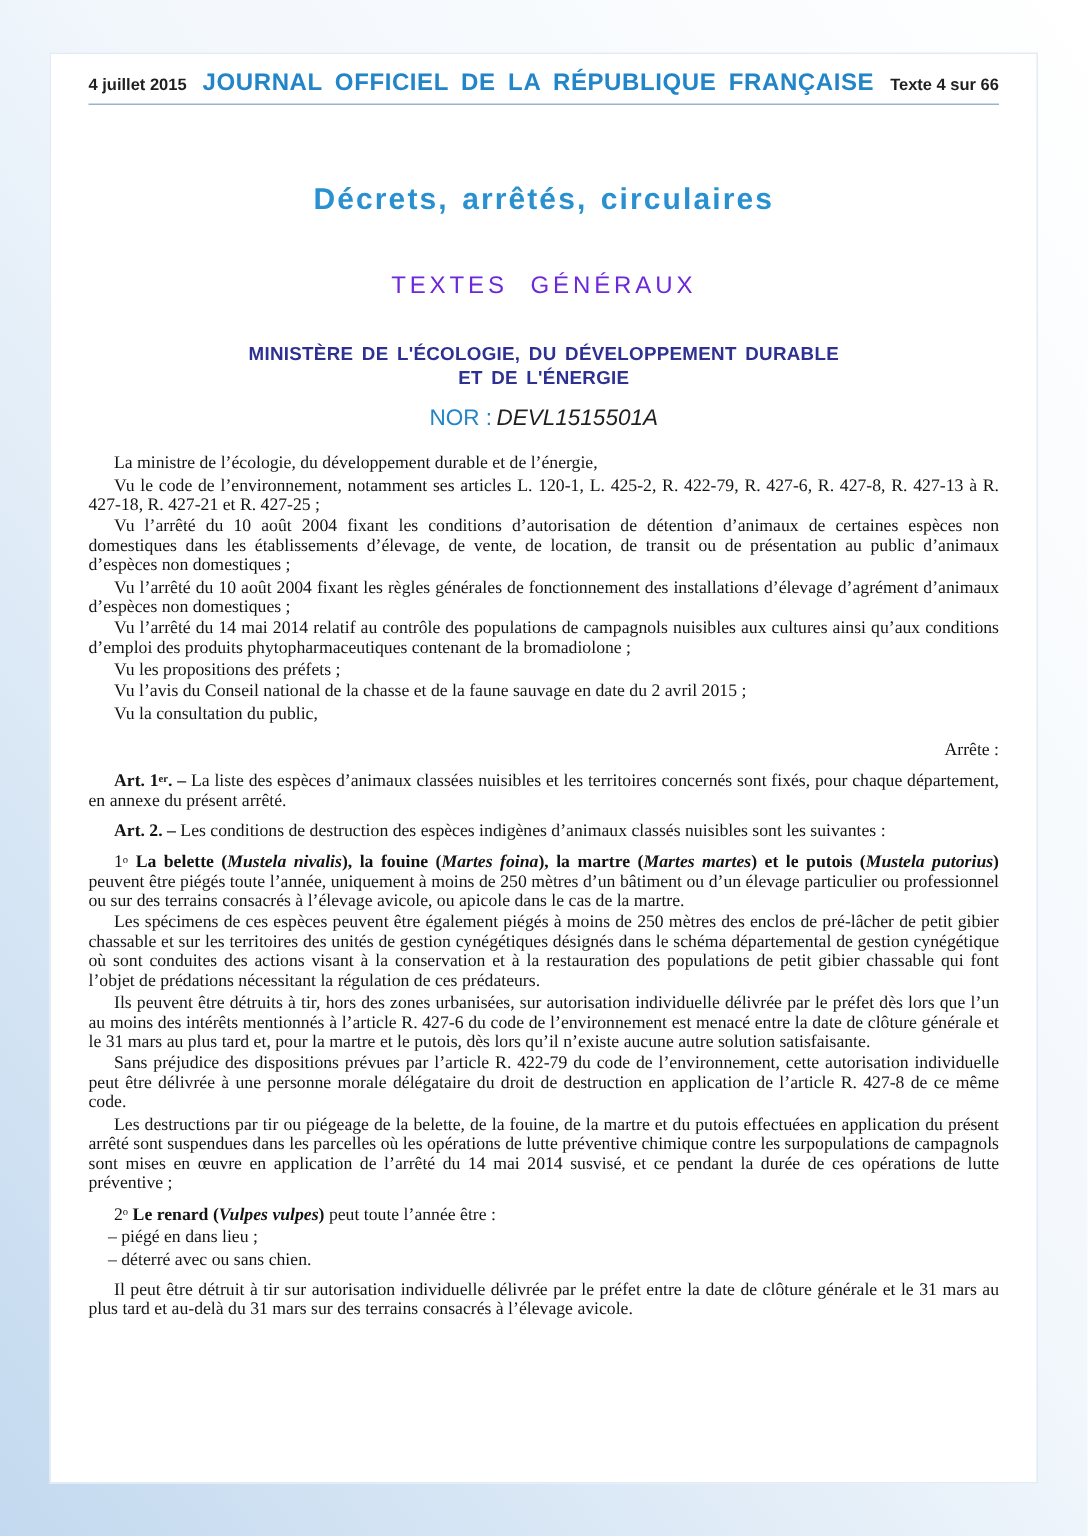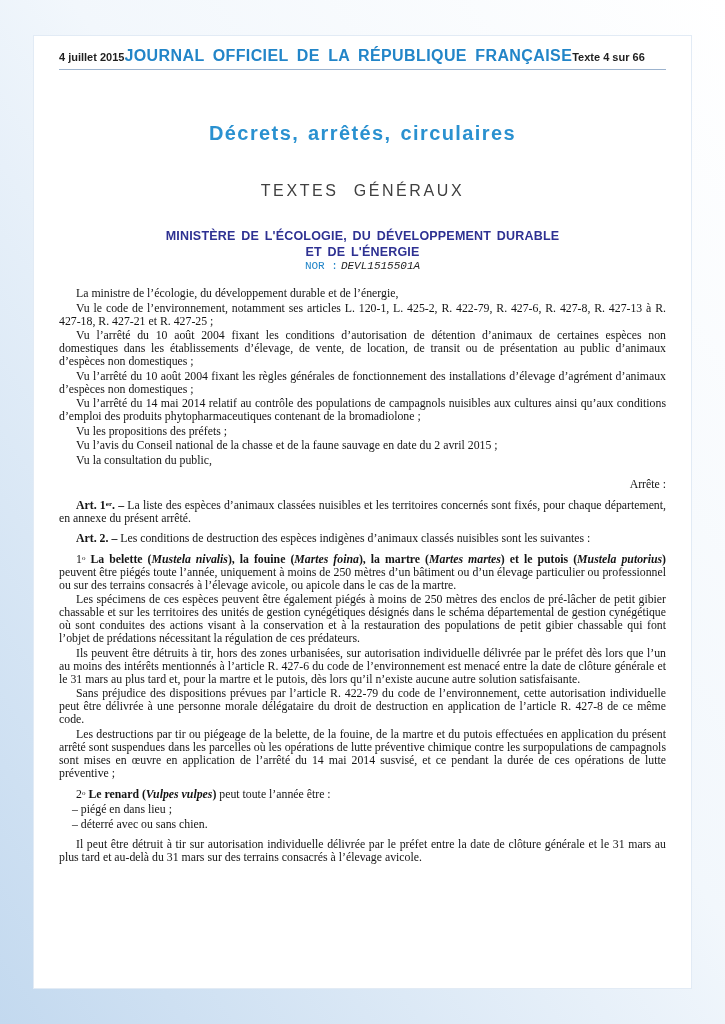--- a/index.html
+++ b/index.html
@@ -8,48 +8,48 @@
     background:linear-gradient(to bottom left,#ffffff 0%,#f2f7fc 45%,#c3d9ef 100%);
     font-family:"Liberation Serif",serif;
     -webkit-font-smoothing:antialiased;
   }
   .sheet{
     position:absolute;left:33px;top:35px;width:659px;height:954px;
     background:#ffffff;border:1px solid #e2ebf5;box-sizing:border-box;
     padding:0 25px;
   }
   .header{
-    display:flex;justify-content:flex-start;align-items:baseline;
+    display:flex;justify-content:space-between;align-items:baseline;
     padding-top:11px;
     font-family:"Liberation Sans",sans-serif;font-size:11px;font-weight:bold;color:#1f1f1f;
   }
   .journal{color:#2285c8;font-size:16px;letter-spacing:.4px;word-spacing:3.5px;}
   .rule{height:1px;background:#9cb3ce;margin-top:4px;}
   .doc-title{
     margin:52px 0 0;text-align:center;
     font-family:"Liberation Sans",sans-serif;font-weight:bold;font-size:20px;
     color:#2a91d0;letter-spacing:1.4px;word-spacing:2px;
   }
   .section-title{
     margin:37px 0 0;text-align:center;
     font-family:"Liberation Sans",sans-serif;font-weight:normal;font-size:16px;
-    color:#404040;letter-spacing:2.6px;word-spacing:8px;
+    color:#6d28d9;letter-spacing:2.6px;word-spacing:8px;
   }
   .ministry{
     margin:28px 0 0;text-align:center;
     font-family:"Liberation Sans",sans-serif;font-size:12.5px;font-weight:bold;
     color:#2e3192;line-height:1.28;letter-spacing:.2px;word-spacing:2px;
   }
   .arrete-title{
     margin-top:21px;
     font-family:"Liberation Sans",sans-serif;font-size:12.5px;font-weight:bold;
     color:#4a4a4a;line-height:1.3;text-align:justify;
     padding-left:15px;text-indent:-15px;word-spacing:1px;
   }
-  .nor{margin-top:0;text-align:center;font-family:Liberation Mono, monospace;font-size:11px;}
+  .nor{margin-top:10px;text-align:center;font-family:Liberation Sans, sans-serif;font-size:15px;}
   .nor-label{color:#2285c8;}
   .nor-value{font-style:italic;color:#1f1f1f;margin-left:3px;}
   .doc-body{
     margin-top:15px;color:#141414;
     font-size:11.8px;line-height:13px;text-align:justify;
   }
   .para{margin:1.5px 0 0;text-indent:17px;}
   .para.first{margin-top:0;}
   .para.arrete{margin-top:11px;margin-bottom:3px;margin-left:70px;text-indent:0;text-align:right;}
   .para.art{margin-top:7px;}

